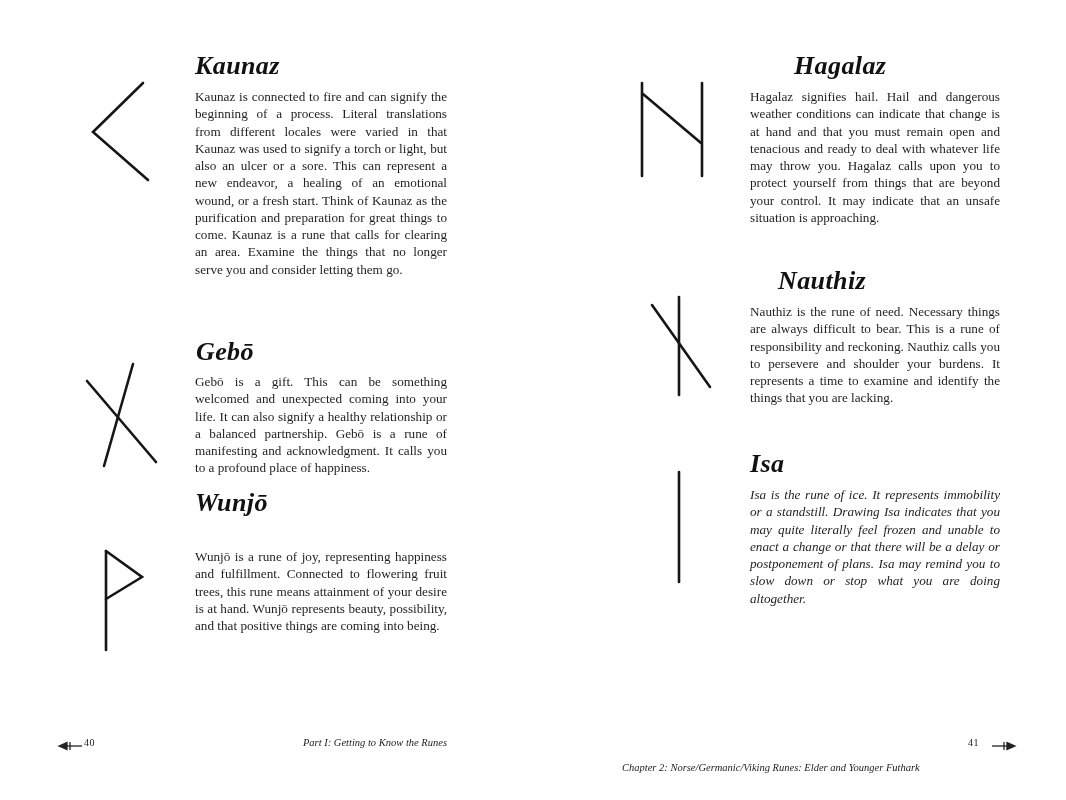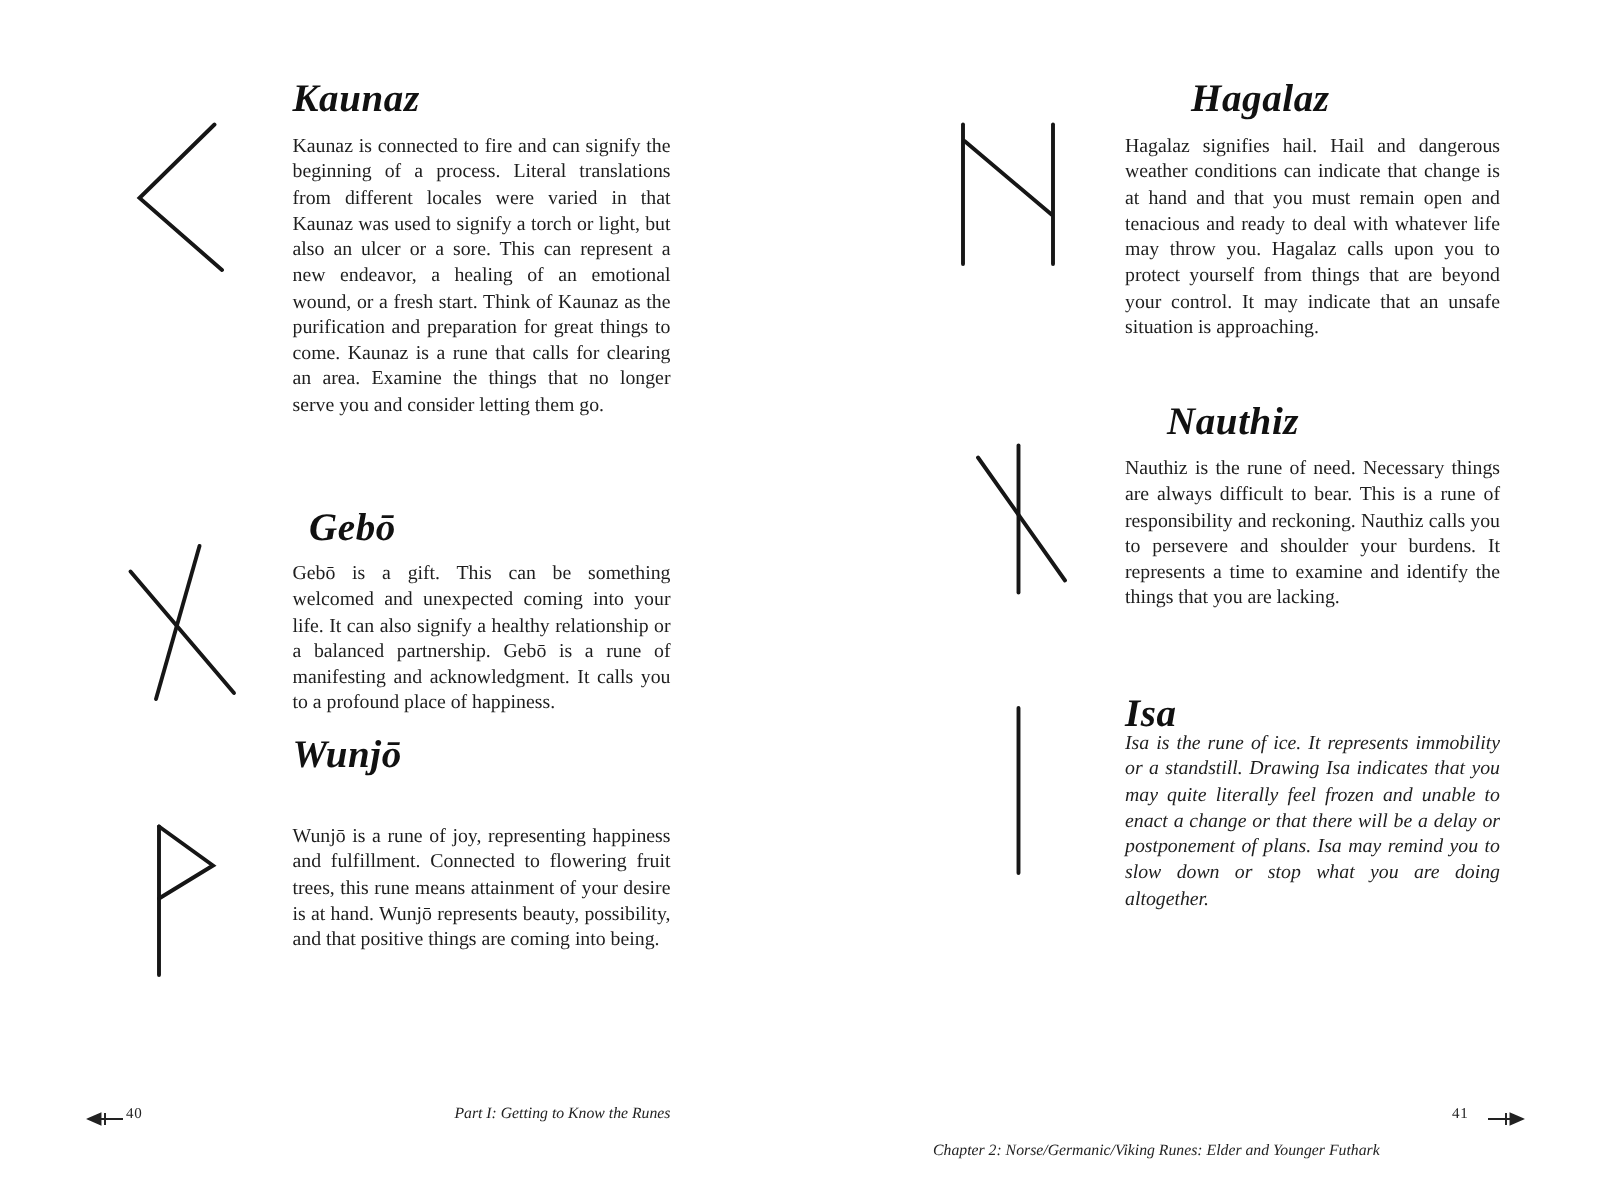--- a/index.html
+++ b/index.html
@@ -43,21 +43,21 @@
     </svg>
 
     <div class="abs heading" style="left:195px;top:54px;">Kaunaz</div>
     <div class="abs body-text" style="left:195px;top:88px;width:252px;">Kaunaz is connected to fire and can signify the beginning of a process. Literal translations from different locales were varied in that Kaunaz was used to signify a torch or light, but also an ulcer or a sore. This can represent a new endeavor, a healing of an emotional wound, or a fresh start. Think of Kaunaz as the purification and preparation for great things to come. Kaunaz is a rune that calls for clearing an area. Examine the things that no longer serve you and consider letting them go.</div>
 
     <svg class="abs" style="left:80px;top:356px;" width="85" height="115">
       <line class="rune" x1="53" y1="8" x2="24" y2="110"></line>
       <line class="rune" x1="7" y1="25" x2="76" y2="106"></line>
     </svg>
 
-    <div class="abs heading" style="left:206px;top:340px;">Gebō</div>
+    <div class="abs heading" style="left:196px;top:340px;">Gebō</div>
     <div class="abs body-text" style="left:195px;top:373px;width:252px;">Gebō is a gift. This can be something welcomed and unexpected coming into your life. It can also signify a healthy relationship or a balanced partnership. Gebō is a rune of manifesting and acknowledgment. It calls you to a profound place of happiness.</div>
 
     <svg class="abs" style="left:95px;top:543px;" width="55" height="112">
       <line class="rune" x1="11" y1="8" x2="11" y2="107"></line>
       <polyline class="rune" points="11,8 47,34 11,56"></polyline>
     </svg>
 
     <div class="abs heading" style="left:195px;top:491px;">Wunjō</div>
     <div class="abs body-text" style="left:195px;top:548px;width:252px;">Wunjō is a rune of joy, representing happiness and fulfillment. Connected to flowering fruit trees, this rune means attainment of your desire is at hand. Wunjō represents beauty, possibility, and that positive things are coming into being.</div>
 
@@ -88,21 +88,21 @@
       <line class="rune" x1="7" y1="13" x2="65" y2="95"></line>
     </svg>
 
     <div class="abs heading" style="left:750px;top:269px;margin-left:28px;">Nauthiz</div>
     <div class="abs body-text" style="left:750px;top:303px;width:250px;">Nauthiz is the rune of need. Necessary things are always difficult to bear. This is a rune of responsibility and reckoning. Nauthiz calls you to persevere and shoulder your burdens. It represents a time to examine and identify the things that you are lacking.</div>
 
     <svg class="abs" style="left:668px;top:466px;" width="22" height="122">
       <line class="rune" x1="11" y1="6" x2="11" y2="116"></line>
     </svg>
 
-    <div class="abs heading" style="left:750px;top:452px;margin-top:12px;">Isa</div>
+    <div class="abs heading" style="left:750px;top:452px;">Isa</div>
     <div class="abs body-text" style="left:750px;top:486px;width:250px;font-style:italic;">Isa is the rune of ice. It represents immobility or a standstill. Drawing Isa indicates that you may quite literally feel frozen and unable to enact a change or that there will be a delay or postponement of plans. Isa may remind you to slow down or stop what you are doing altogether.</div>
 
     <div>
       <div class="abs footer-title" style="left:622px;top:737px;margin-top:25px;">Chapter 2: Norse/Germanic/Viking Runes: Elder and Younger Futhark</div>
       <div class="abs folio" style="left:968px;top:737px;">41</div>
       <svg class="abs" style="left:991px;top:741px;" width="26" height="10">
         <line class="orn" x1="1" y1="5" x2="21" y2="5"></line>
         <polygon class="orn" points="24,5 16,1.5 16,8.5"></polygon>
         <line class="orn" x1="13" y1="1" x2="13" y2="9"></line>
       </svg>

